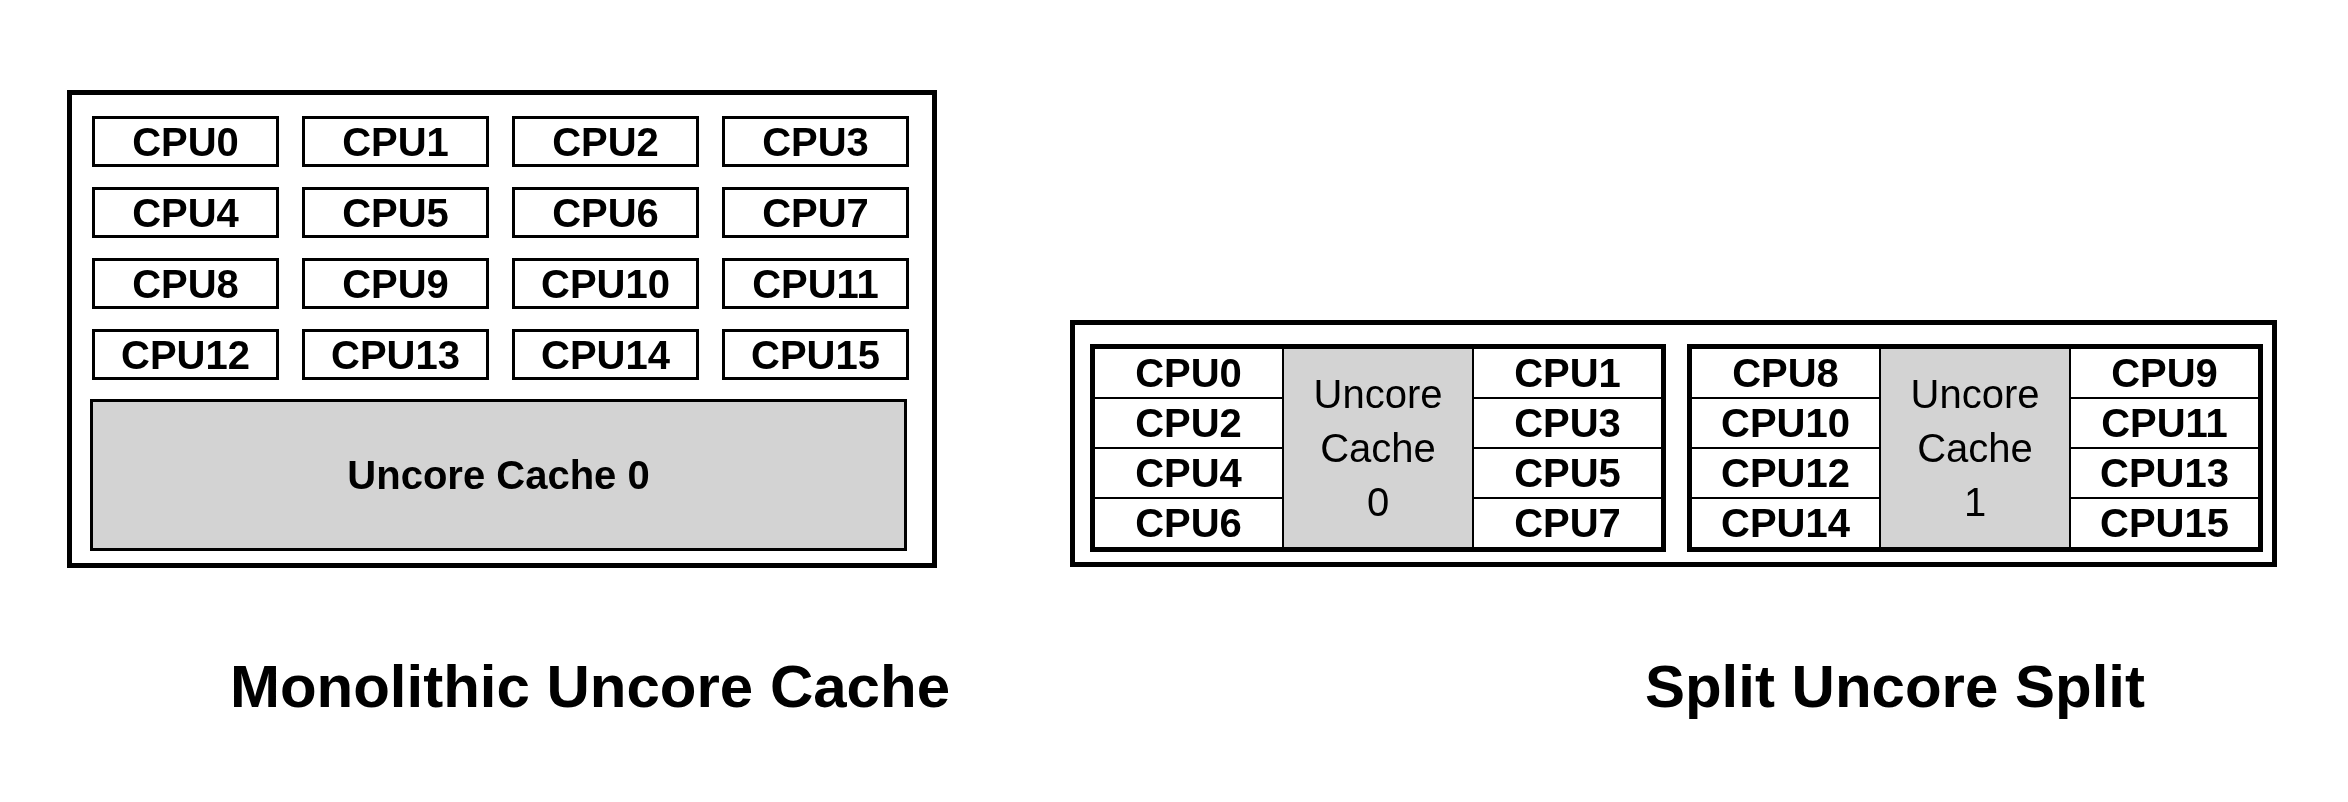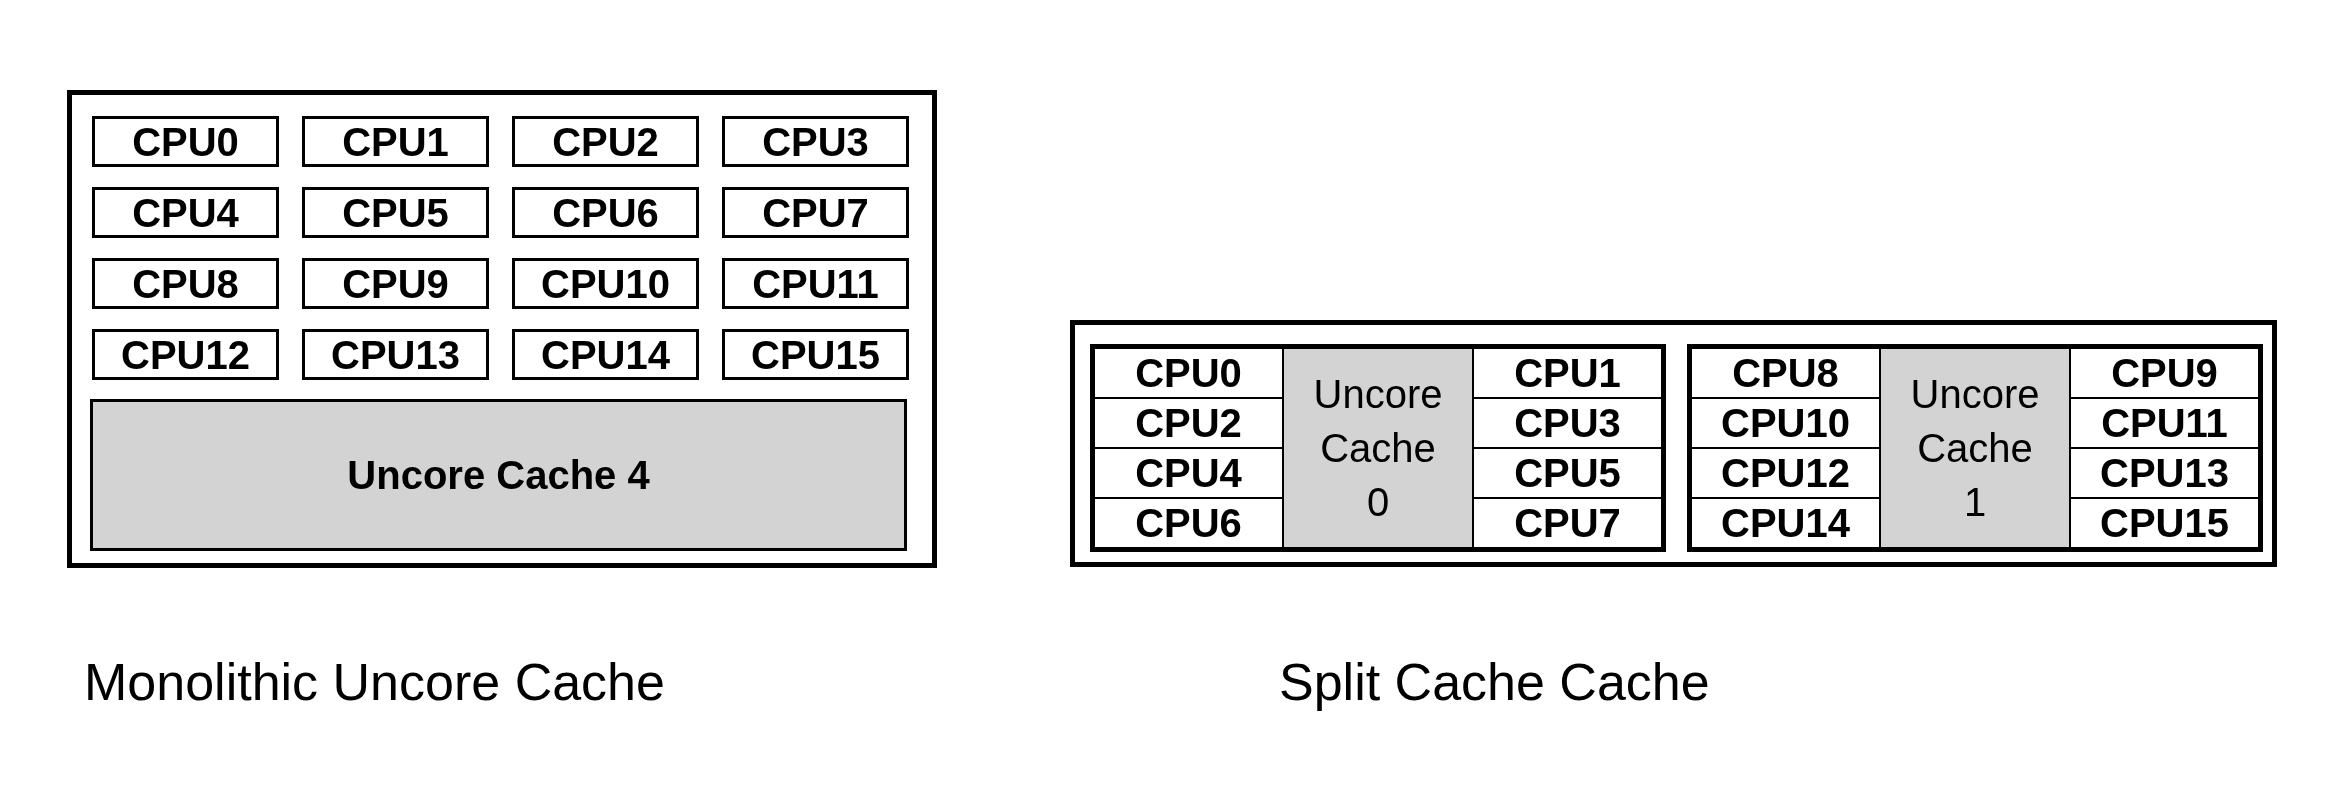--- a/index.html
+++ b/index.html
@@ -68,22 +68,22 @@
     display:flex;flex-direction:column;align-items:center;justify-content:center;
     font-size:40px;font-weight:normal;line-height:50px;
     text-align:center;
   }
   .col-left{grid-column:1;}
   .col-right{grid-column:3;}
 
   
   .caption{
     position:absolute;top:648px;width:870px;
-    text-align:left;
-    font-size:52px;font-weight:normal;letter-spacing:0px;
+    text-align:right;
+    font-size:60px;font-weight:bold;letter-spacing:0px;
     color:var(--text);
   }
   .caption-mono{left:80px;}
   .caption-split{left:1275px;}
 </style>
 </head>
 <body>
 
 <div class="canvas">
 
@@ -99,21 +99,21 @@
       <div class="cpu-box">CPU7</div>
       <div class="cpu-box">CPU8</div>
       <div class="cpu-box">CPU9</div>
       <div class="cpu-box">CPU10</div>
       <div class="cpu-box">CPU11</div>
       <div class="cpu-box">CPU12</div>
       <div class="cpu-box">CPU13</div>
       <div class="cpu-box">CPU14</div>
       <div class="cpu-box">CPU15</div>
     </div>
-    <div class="cache-bar">Uncore Cache 4</div>
+    <div class="cache-bar">Uncore Cache 0</div>
   </div>
   <div class="caption caption-mono">Monolithic Uncore Cache</div>
 
   <div class="split-box">
 
     <div class="cluster">
       <div class="cell col-left">CPU0</div>
       <div class="cache-cell">
         <div>Uncore</div>
         <div>Cache</div>
@@ -138,15 +138,15 @@
       <div class="cell col-right">CPU9</div>
       <div class="cell col-left">CPU10</div>
       <div class="cell col-right">CPU11</div>
       <div class="cell col-left">CPU12</div>
       <div class="cell col-right">CPU13</div>
       <div class="cell col-left">CPU14</div>
       <div class="cell col-right">CPU15</div>
     </div>
 
   </div>
-  <div class="caption caption-split">Split Cache Cache</div>
+  <div class="caption caption-split">Split Uncore Split</div>
 
 </div>
 
 </body></html>

